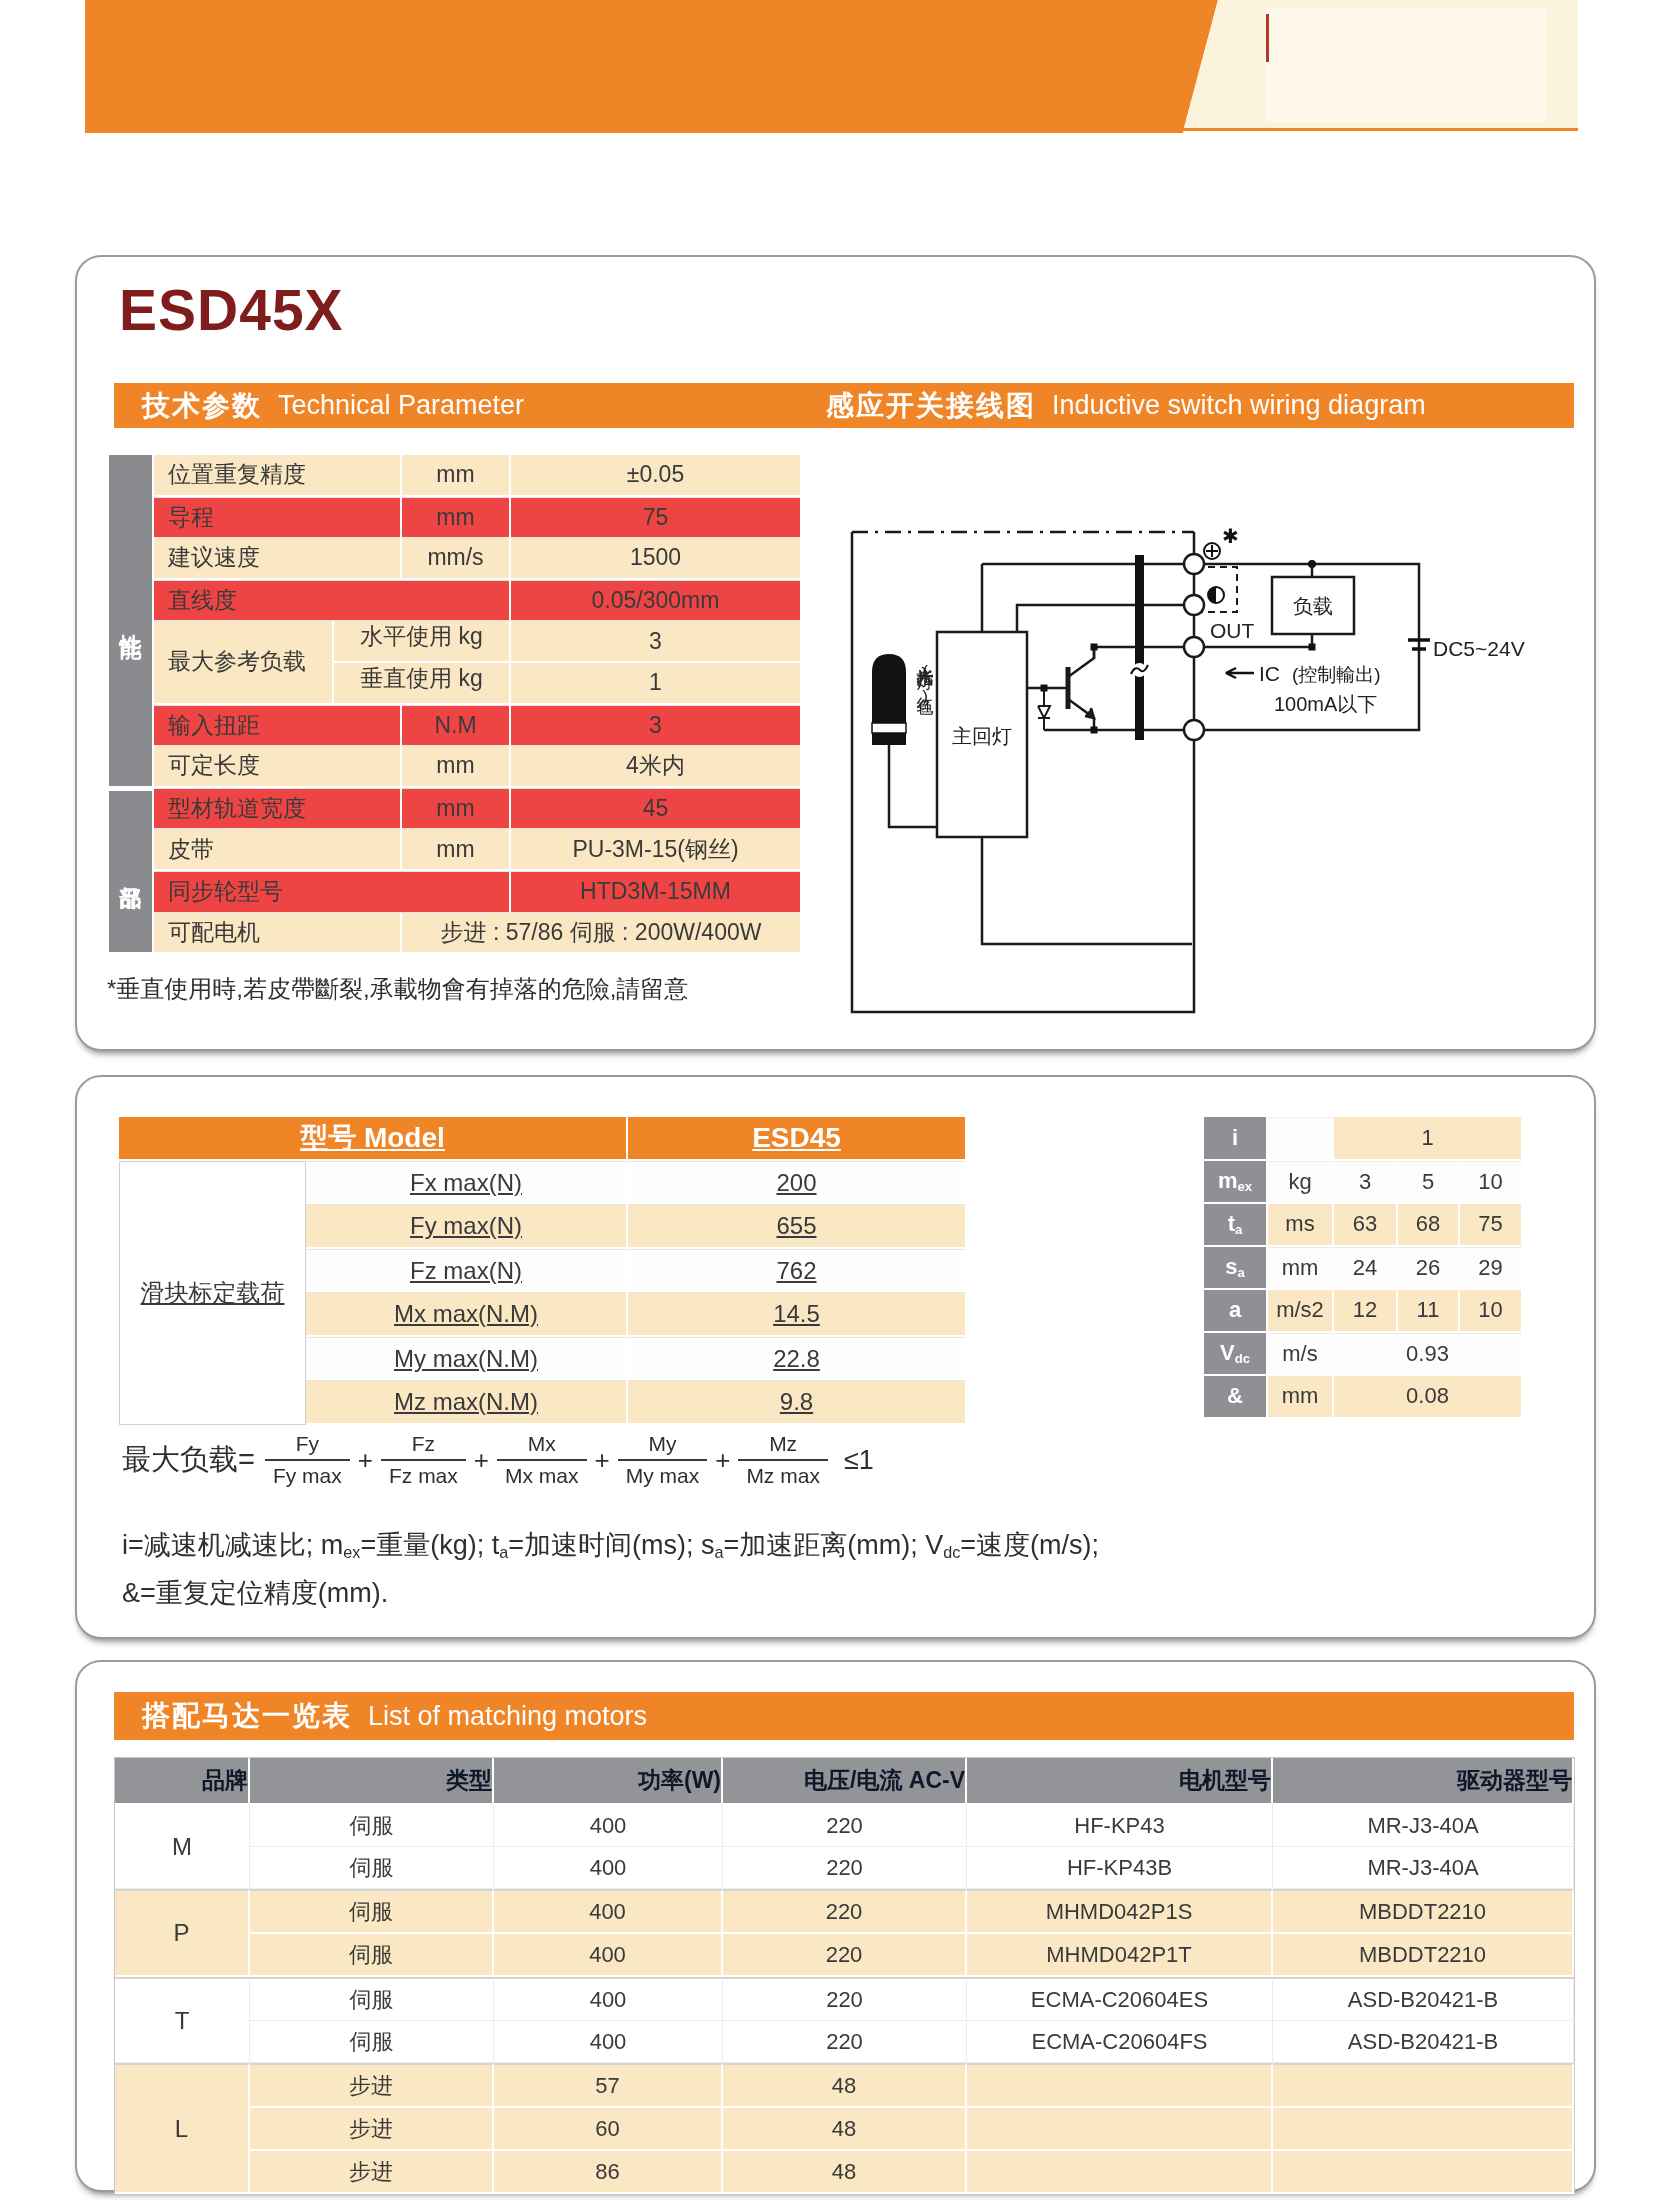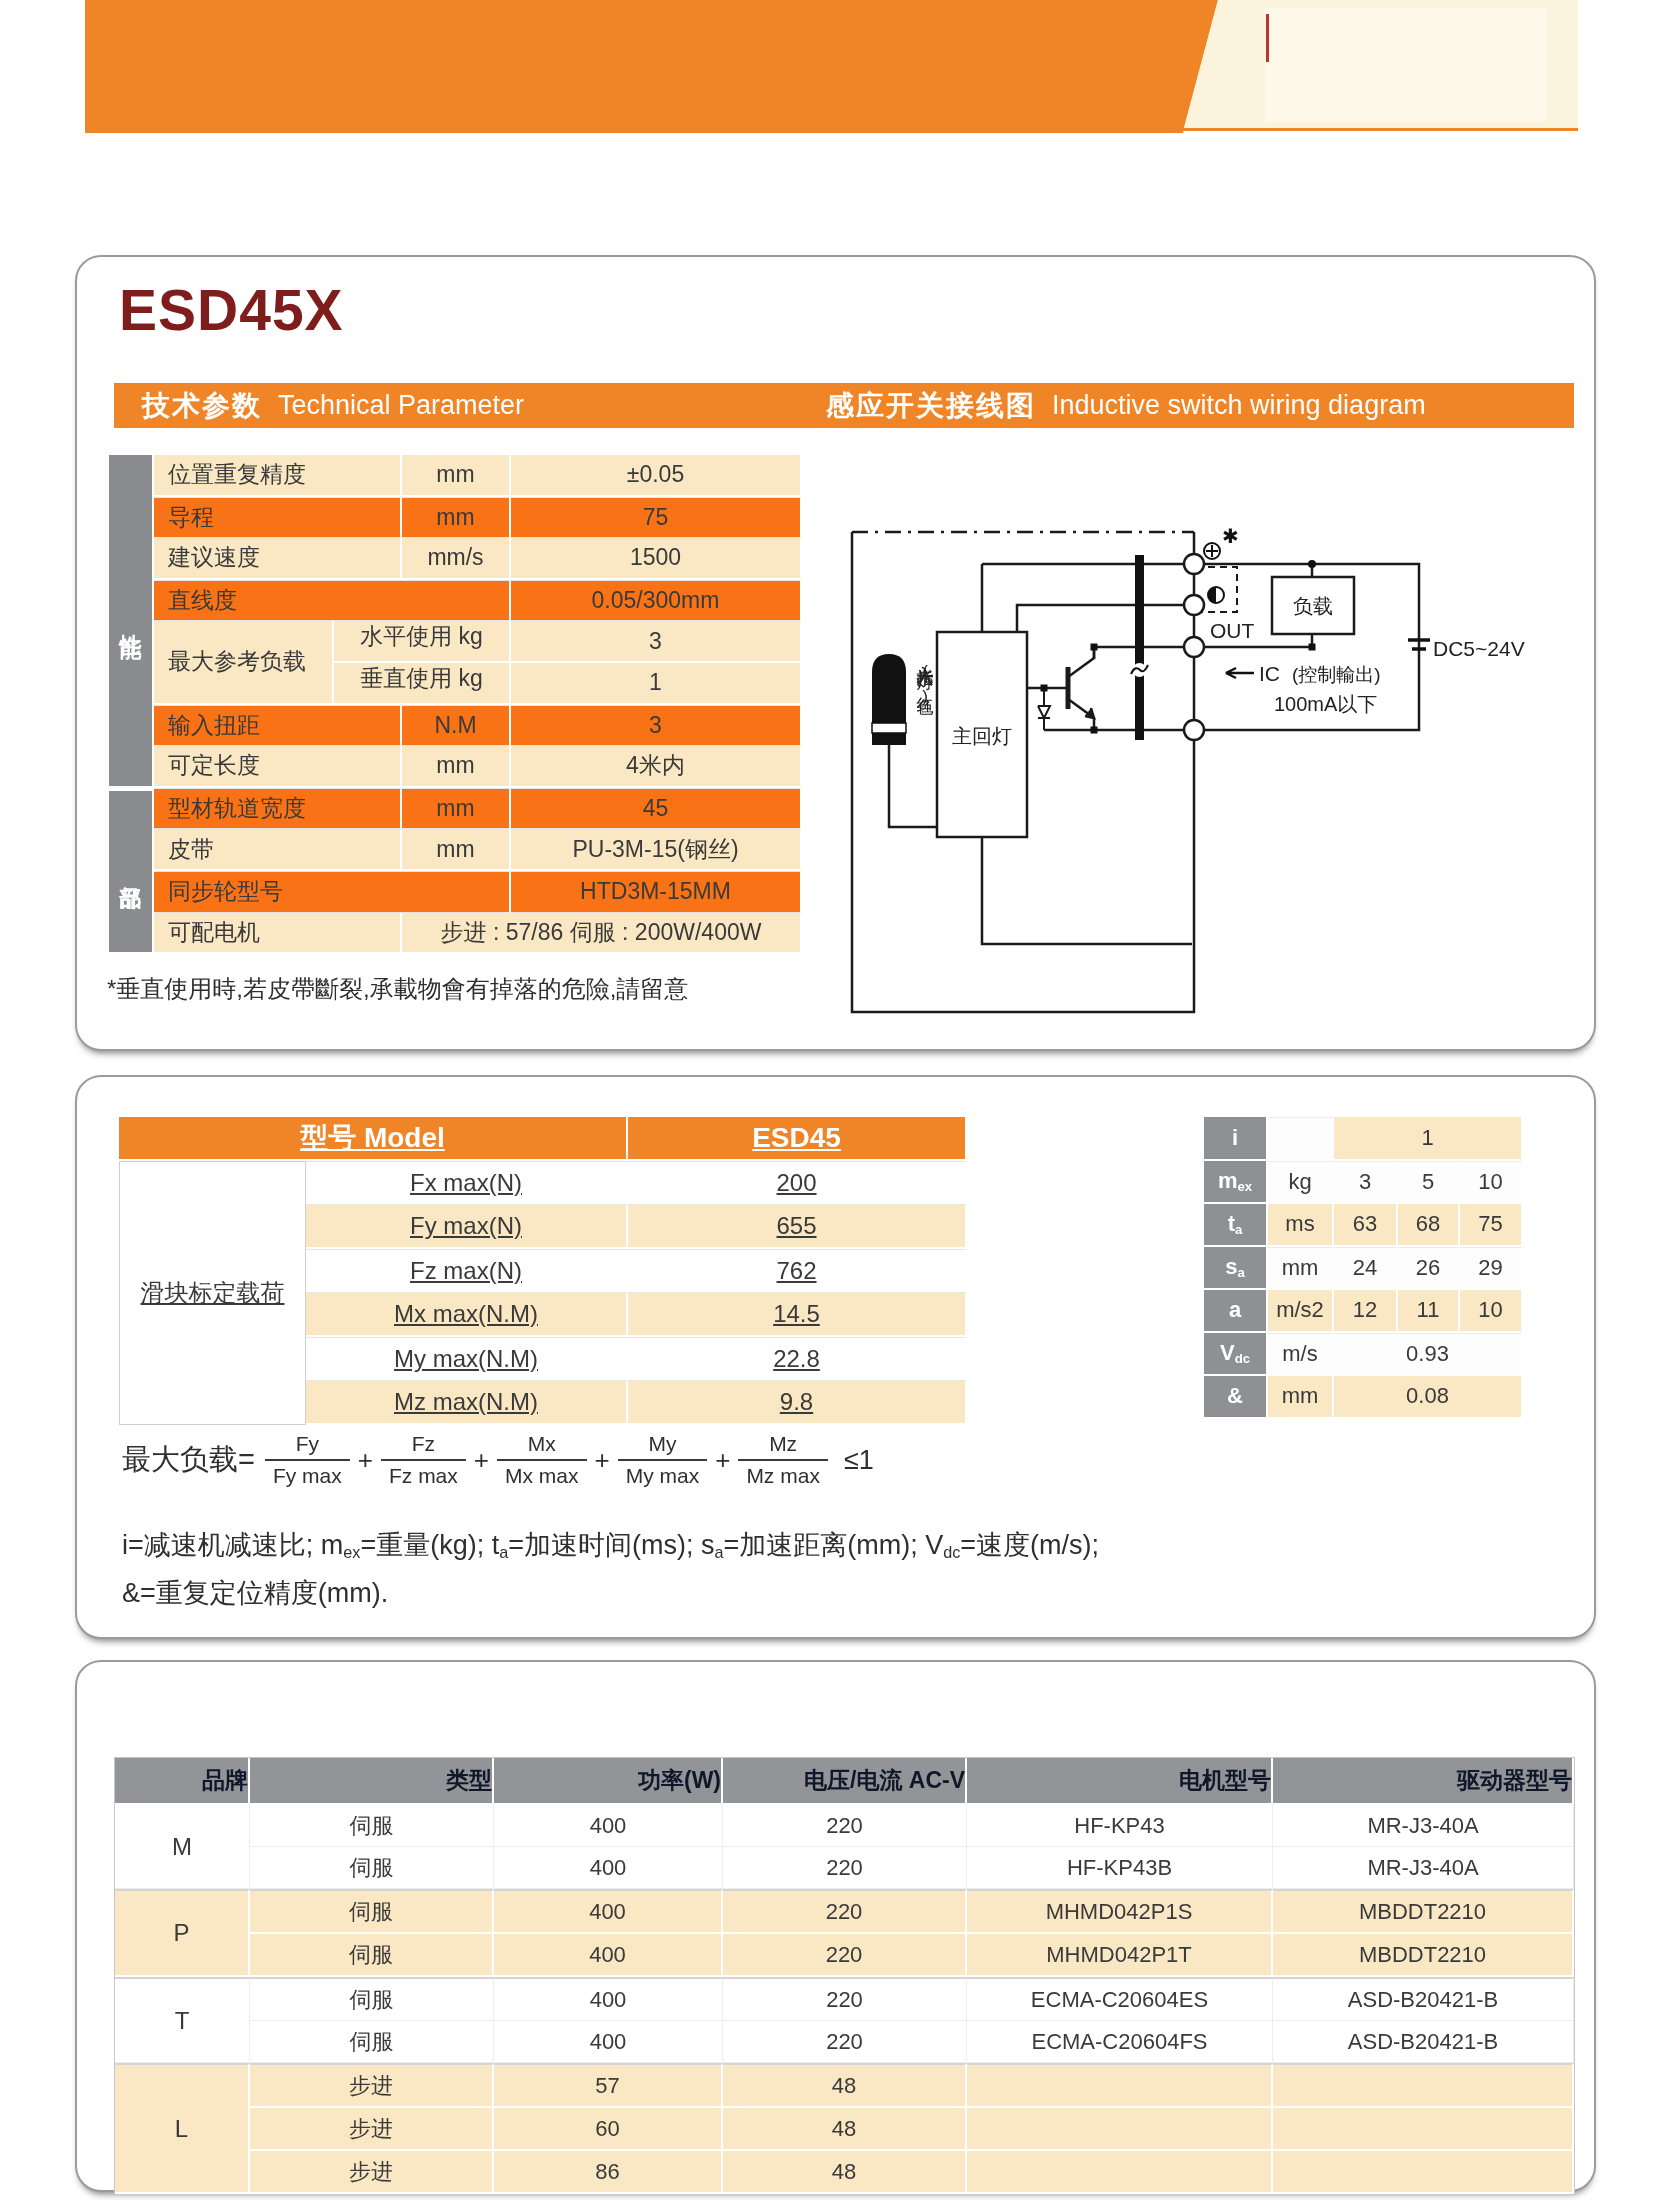--- a/index.html
+++ b/index.html
@@ -35,21 +35,21 @@
   
   table{border-collapse:separate;border-spacing:0;table-layout:fixed;}
   td{padding:0;overflow:hidden;white-space:nowrap;}
   .spec{position:absolute;left:32px;top:198px;}
   .spec td{height:39.6px;font-size:23px;border-right:2px solid #fff;border-bottom:2px solid #fff;}
   .spec td.glabel{background:var(--gray);color:#fff;text-align:center;font-size:22px;font-weight:600;}
   .spec .vtext{writing-mode:vertical-rl;text-orientation:upright;letter-spacing:4px;margin:0 auto;}
   .spec td.name{text-align:left;padding-left:14px;}
   .spec td.unit,.spec td.value,.spec td.sub{text-align:center;}
   .spec tr.cream td.c{background:var(--cream);}
-  .spec tr.white td.c{background:#f97316;border-top:1px solid #e4e4e4;border-bottom:1px solid #e4e4e4;}
+  .spec tr.white td.c{background:#ef4444;border-top:1px solid #e4e4e4;border-bottom:1px solid #e4e4e4;}
   .footnote{position:absolute;left:30px;top:716px;font-size:24px;color:#2f2f2f;}
 
   
   .diagram{position:absolute;left:745px;top:250px;}
 
   
   .model{position:absolute;left:42px;top:40px;}
   .model td{height:42px;font-size:24px;text-align:center;border-right:2px solid #fff;border-bottom:2px solid #fff;text-decoration:underline;}
   .model td.ohead{background:var(--accent);color:#fff;font-size:28px;font-weight:700;}
   .model td.rlabel{background:#fff;border:1px solid #cfcfcf;font-size:24px;}
@@ -389,20 +389,24 @@
         </span>
         <span class="fsuffix">≤1</span>
       </div>
     <div class="notes" id="notes">
         <div><span>i=减速机减速比; m</span><span class="sub">ex</span><span>=重量(kg); t</span><span class="sub">a</span><span>=加速时间(ms); s</span><span class="sub">a</span><span>=加速距离(mm); V</span><span class="sub">dc</span><span>=速度(m/s);</span></div>
         <div><span>&amp;=重复定位精度(mm).</span></div>
       </div>
   </div>
 
   <div class="panel" id="panel3">
+    <div class="section-bar" id="bar3">
+      <span class="bar-zh">搭配马达一览表</span>
+      <span class="bar-en">List of matching motors</span>
+    </div>
     <table class="motors" id="motors-table">
       <colgroup>
           <col style="width:135px">
           <col style="width:244px">
           <col style="width:229px">
           <col style="width:244px">
           <col style="width:306px">
           <col style="width:301px">
         </colgroup>
       <tbody>

